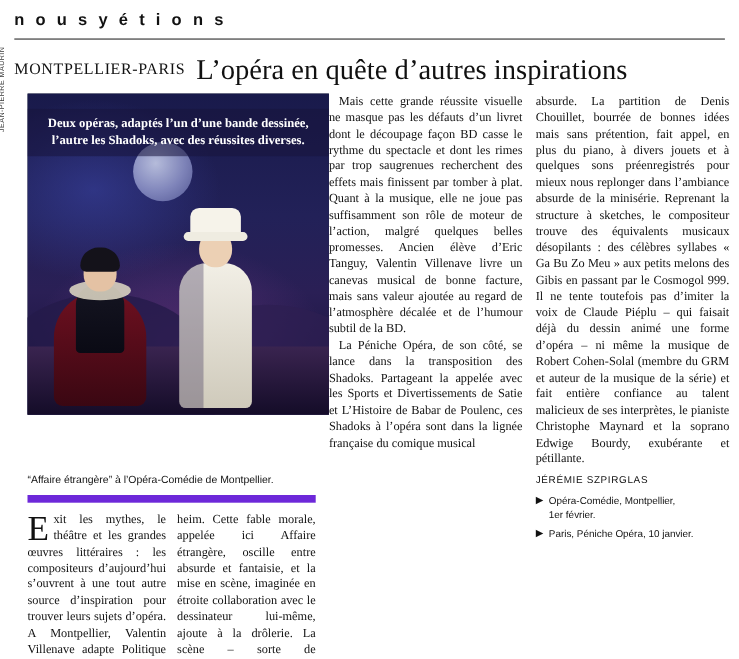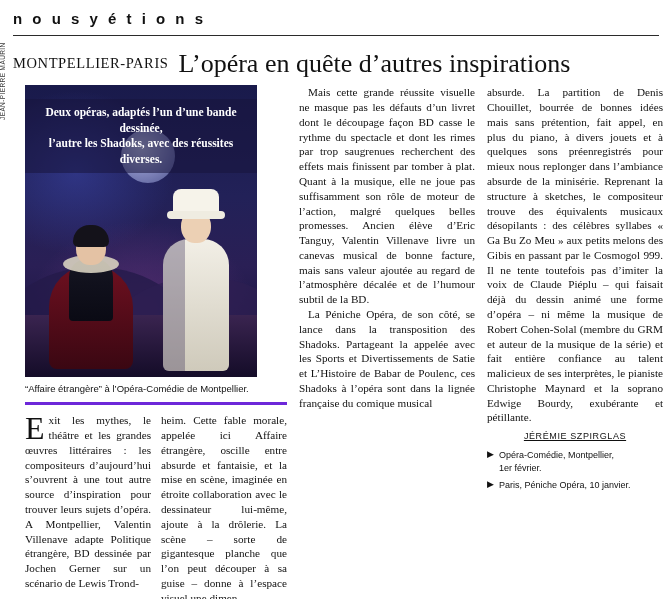--- a/index.html
+++ b/index.html
@@ -73,21 +73,21 @@
     flex: 0 0 274px;
   }
   .col {
     width: 176px;
     flex: 0 0 176px;
   }
 
   
   .photo-frame {
     position: relative;
-    width: 232px;
+    width: 274px;
     height: 292px;
     margin-left: 12px;
     overflow: hidden;
     background: #0d1030;
   }
   .photo-bg {
     position: absolute;
     inset: 0;
     background:
       radial-gradient(ellipse 70% 45% at 50% 78%, rgba(120,60,140,0.55) 0%, rgba(30,20,70,0) 70%),
@@ -267,22 +267,23 @@
     color: #3a3a3a;
     white-space: nowrap;
   }
   .caption {
     margin-left: 12px;
     width: 262px;
     padding-top: 6px;
     font-family: "Liberation Sans", sans-serif;
     font-size: 9.5px;
     color: #111;
-    border-bottom: 3px solid #6d28d9;
+    border-bottom: 7px solid #6d28d9;
     padding-bottom: 8px;
+    margin-top: 48px;
   }
 
   
   .body-col {
     font-size: 11.2px;
     line-height: 1.32;
     text-align: justify;
     color: #111;
     hyphens: auto;
   }
@@ -310,27 +311,26 @@
     padding-top: 8px;
     display: flex;
     gap: 10px;
   }
   .photo-col-text .sub {
     width: 126px;
     flex: 0 0 126px;
   }
 
   .signature {
-    text-align: center;
+    text-align: left;
     font-family: "Liberation Sans", sans-serif;
     font-size: 9px;
     letter-spacing: 0.6px;
     padding-top: 6px;
     color: #111;
-    text-decoration: underline;
   }
 
   .infos {
     padding-top: 8px;
     font-family: "Liberation Sans", sans-serif;
     font-size: 9px;
     line-height: 1.45;
     color: #111;
   }
   .infos .line {

